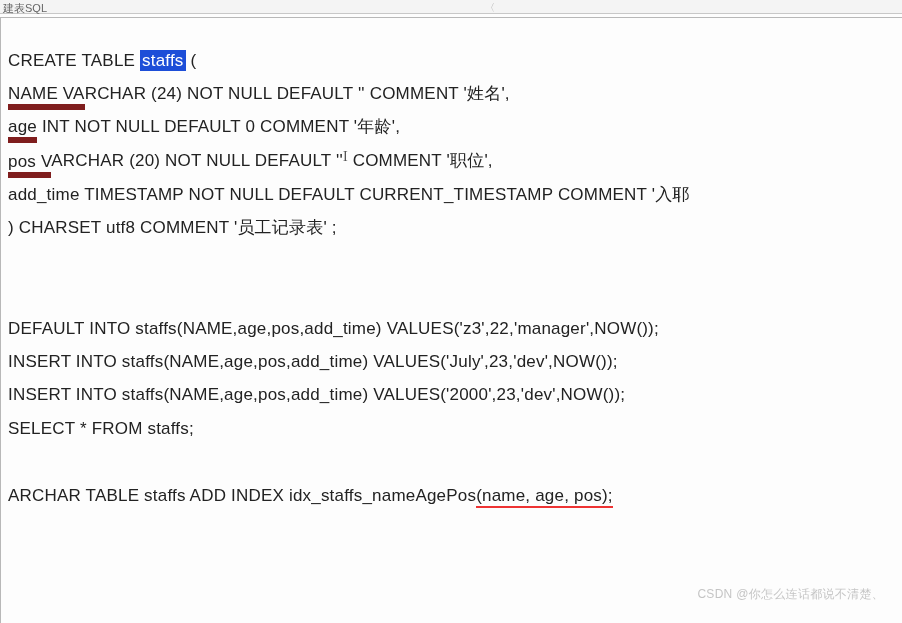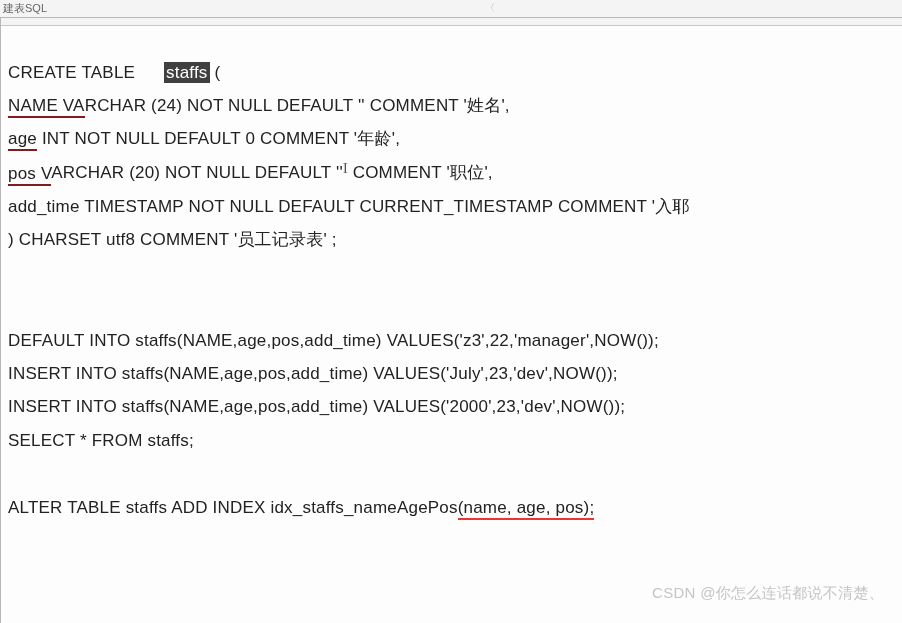--- a/index.html
+++ b/index.html
@@ -7,65 +7,64 @@
       font-family: Arial, "Microsoft YaHei", sans-serif;
       background: #fdfdfd;
       width: 902px;
       height: 623px;
       overflow: hidden;
       position: relative;
     }
     .tab-bar {
       background: #f4f4f4;
       border-bottom: 1px solid #c8c8c8;
-      height: 26px;
+      height: 14px;
       font-size: 11px;
       color: #666;
       padding-left: 3px;
       line-height: 16px;
     }
     .content {
       padding: 30px 8px 8px 8px;
       font-size: 17px;
       color: #222;
       line-height: 1.95;
       font-family: Arial, "Microsoft YaHei", sans-serif;
       letter-spacing: 0.2px;
       white-space: nowrap;
       overflow: hidden;
     }
     .line { position: relative; }
     .highlight {
-      background: #404040;
+      background: #1d4ed8;
       color: #fff;
       padding: 1px 2px;
-      margin-left: 24px;
     }
     .uline-red {
-      border-bottom: 2px solid #7f1d1d;
+      border-bottom: 6px solid #7f1d1d;
       padding-bottom: 1px;
     }
     .uline-red-light {
       border-bottom: 2px solid #e33;
       padding-bottom: 1px;
     }
     .cursor-caret {
       display: inline-block;
       vertical-align: text-bottom;
       font-family: serif;
       font-size: 14px;
       color: #555;
     }
     .spacer { height: 34px; }
     .spacer-sm { height: 34px; }
     .watermark {
       position: absolute;
       bottom: 20px;
       right: 18px;
-      font-size: 15px;
+      font-size: 12px;
       color: rgba(150,150,150,0.55);
       letter-spacing: 0.3px;
     }
     .border-box {
       position: absolute;
       top: 17px;
       left: 0;
       right: 0;
       bottom: 0;
       border: 1px solid #b8b8b8;
@@ -106,17 +105,17 @@
   <div class="line">  add_time TIMESTAMP NOT NULL DEFAULT CURRENT_TIMESTAMP COMMENT '入耶</div>
   <div class="line">) CHARSET utf8 COMMENT '员工记录表' ;</div>
   <div class="spacer"></div>
   <div class="spacer-sm"></div>
   <div class="line">DEFAULT INTO staffs(NAME,age,pos,add_time) VALUES('z3',22,'manager',NOW());</div>
   <div class="line">INSERT INTO staffs(NAME,age,pos,add_time) VALUES('July',23,'dev',NOW());</div>
   <div class="line">INSERT INTO staffs(NAME,age,pos,add_time) VALUES('2000',23,'dev',NOW());</div>
   <div class="line">SELECT * FROM staffs;</div>
   <div class="spacer-sm"></div>
   <div class="line">
-    <span>ALTER TABLE staffs ADD INDEX idx_staffs_nameAgePos</span><span class="uline-red-light">(name, age, pos);</span>
+    <span>ARCHAR TABLE staffs ADD INDEX idx_staffs_nameAgePos</span><span class="uline-red-light">(name, age, pos);</span>
   </div>
 </div>
 
 <div class="watermark">CSDN @你怎么连话都说不清楚、</div>
 
 </body></html>

